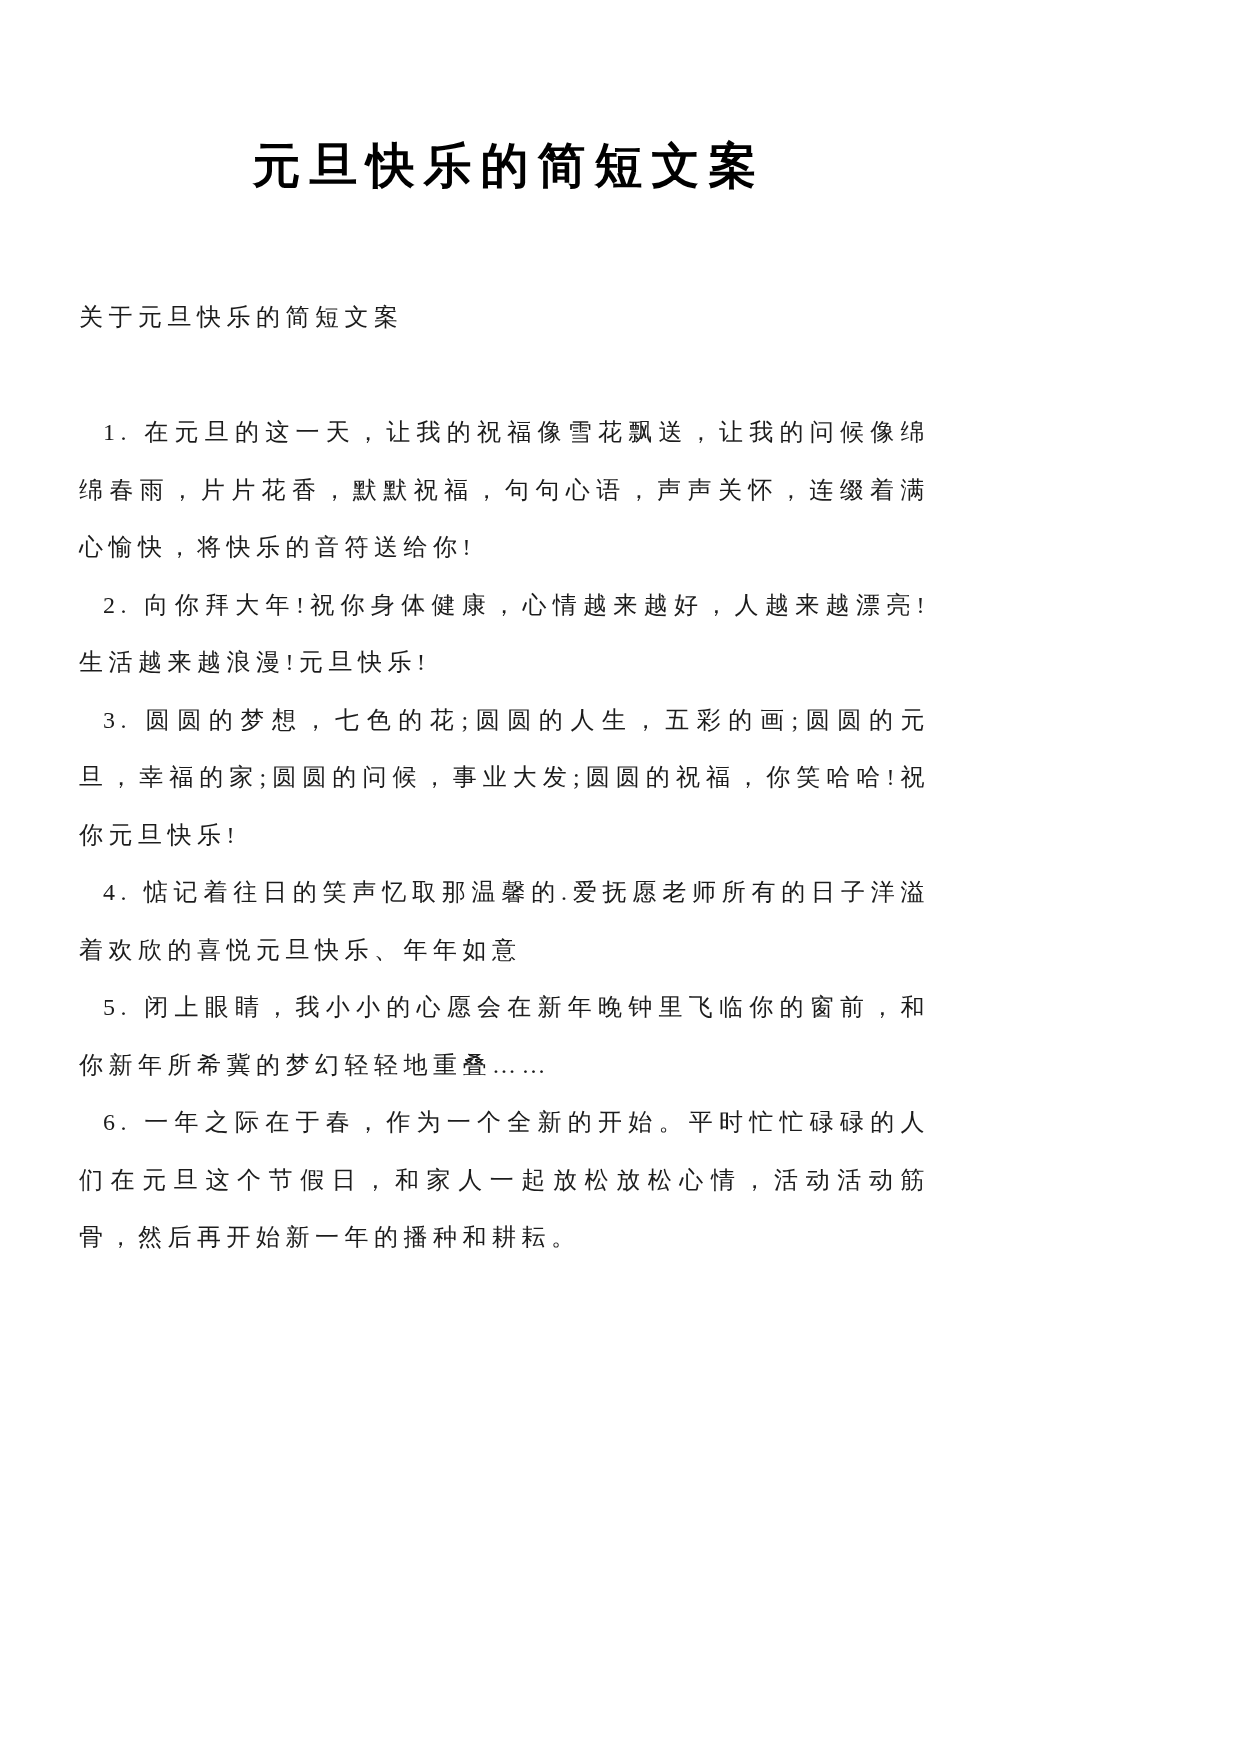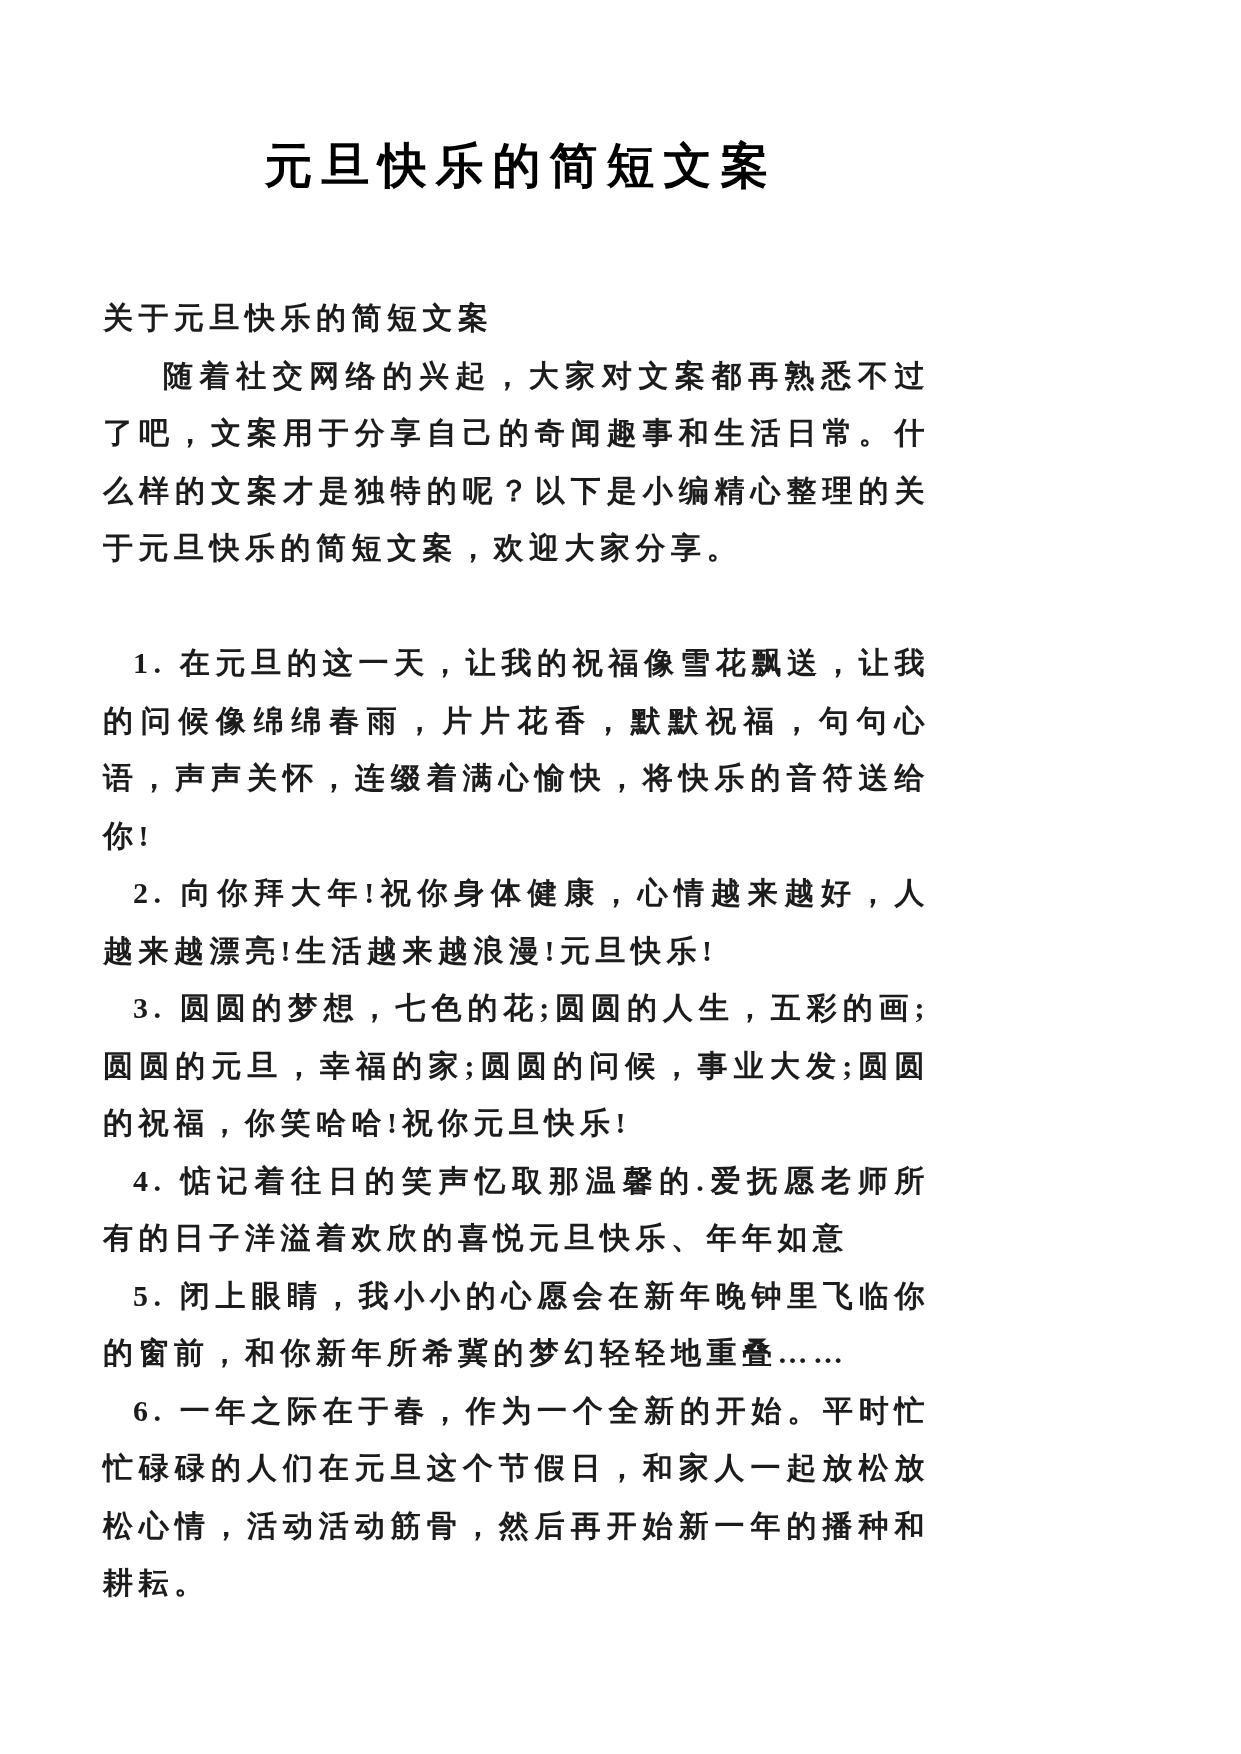--- a/index.html
+++ b/index.html
@@ -6,42 +6,41 @@
     margin: 0;
     padding: 0;
     background: #ffffff;
   }
   .page {
     position: relative;
     width: 1088px;
     height: 1754px;
     background: #ffffff;
     box-sizing: border-box;
-    padding: 138px 158px 0 103px;
+    padding: 138px 158px 0 79px;
     font-family: "Liberation Serif", "DejaVu Serif", serif;
     color: #1c1c1c;
     overflow: hidden;
   }
   .doc-title {
     margin: 0;
     text-align: center;
     font-size: 48px;
     line-height: 1.15;
     font-weight: 700;
     color: #000000;
     letter-spacing: 9px;
     text-indent: 9px; 
     font-family: "Liberation Serif", "DejaVu Serif", serif;
   }
   .doc-body {
     margin-top: 96px;
-    font-size: 30px;
+    font-size: 24px;
     line-height: 57.5px;
     letter-spacing: 5.5px;
-    font-weight: bold;
   }
   p.para {
     margin: 0;
     padding: 0;
     text-align: justify;
     text-align-last: left;
   }
   p.heading {
     text-indent: 0;
   }
@@ -55,21 +54,20 @@
     height: 57.5px;
   }
 </style>
 </head>
 <body>
 
 <div class="page">
   <h1 class="doc-title">元旦快乐的简短文案</h1>
   <div class="doc-body">
       <p class="para heading">关于元旦快乐的简短文案</p>
-      <p class="para paragraph">随着社交网络的兴起，大家对文案都再熟悉不过了吧，文案用于分享自己的奇闻趣事和生活日常。什么样的文案才是独特的呢？以下是小编精心整理的关于元旦快乐的简短文案，欢迎大家分享。</p>
       <p class="para blank"></p>
       <p class="para paragraph num">1. 在元旦的这一天，让我的祝福像雪花飘送，让我的问候像绵绵春雨，片片花香，默默祝福，句句心语，声声关怀，连缀着满心愉快，将快乐的音符送给你!</p>
       <p class="para paragraph num">2. 向你拜大年!祝你身体健康，心情越来越好，人越来越漂亮!生活越来越浪漫!元旦快乐!</p>
       <p class="para paragraph num">3. 圆圆的梦想，七色的花;圆圆的人生，五彩的画;圆圆的元旦，幸福的家;圆圆的问候，事业大发;圆圆的祝福，你笑哈哈!祝你元旦快乐!</p>
       <p class="para paragraph num">4. 惦记着往日的笑声忆取那温馨的.爱抚愿老师所有的日子洋溢着欢欣的喜悦元旦快乐、年年如意</p>
       <p class="para paragraph num">5. 闭上眼睛，我小小的心愿会在新年晚钟里飞临你的窗前，和你新年所希冀的梦幻轻轻地重叠……</p>
       <p class="para paragraph num">6. 一年之际在于春，作为一个全新的开始。平时忙忙碌碌的人们在元旦这个节假日，和家人一起放松放松心情，活动活动筋骨，然后再开始新一年的播种和耕耘。</p>
     </div>
 </div>
 

